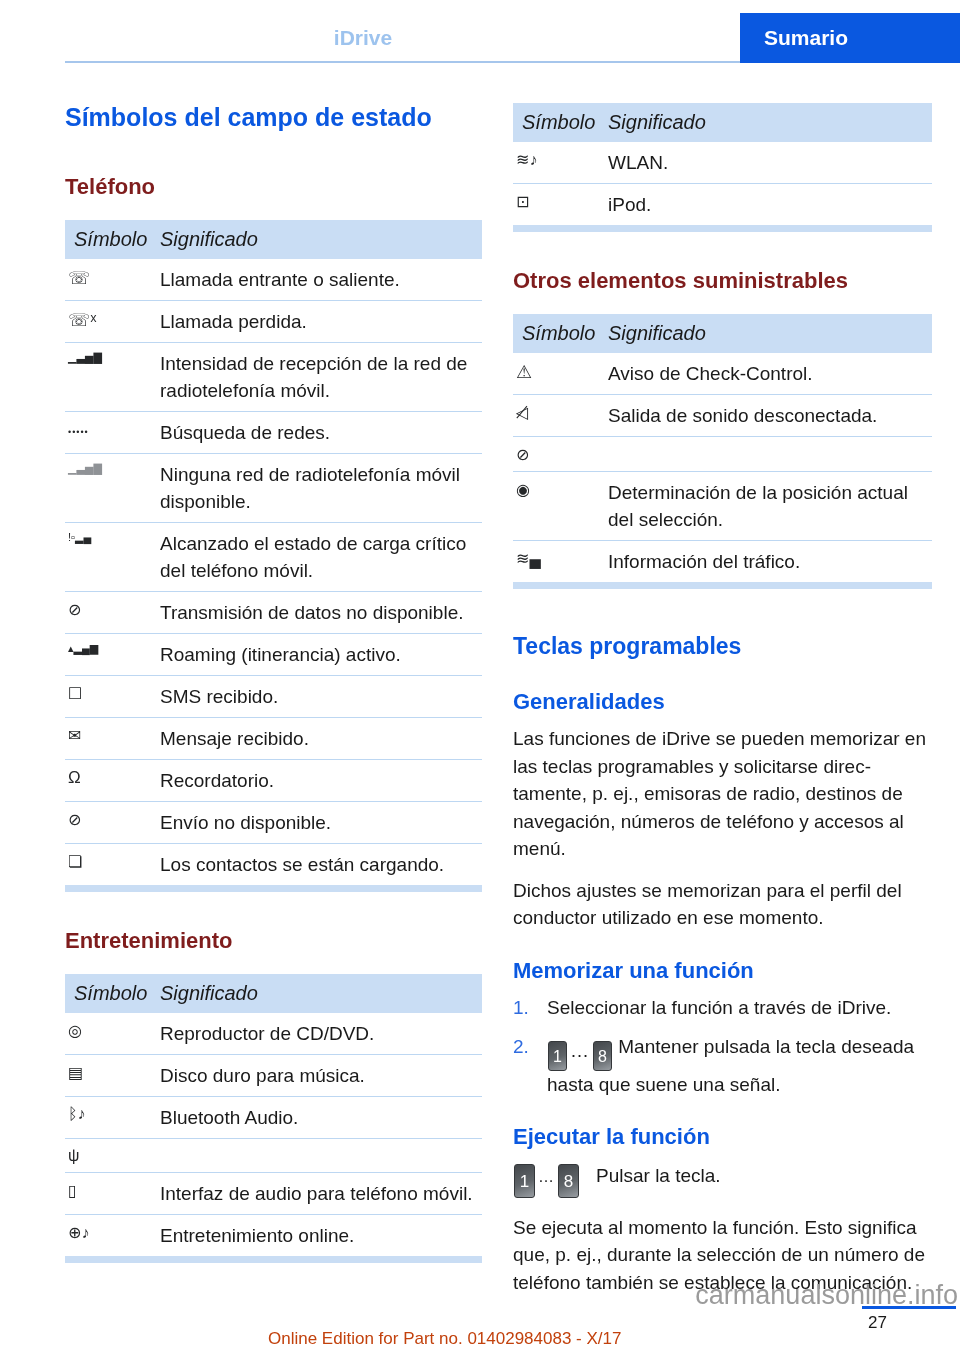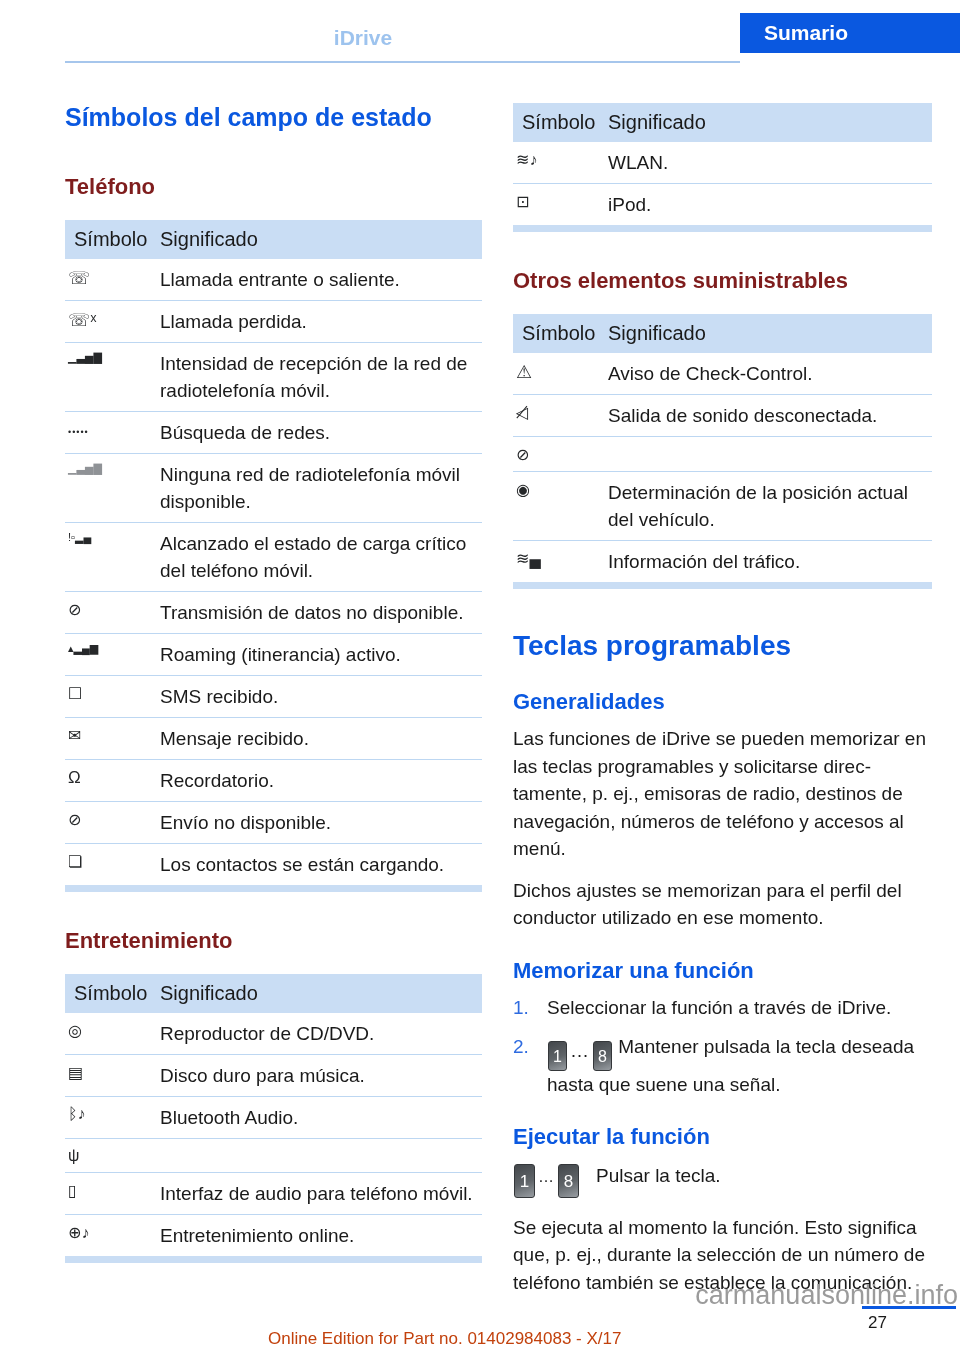--- a/index.html
+++ b/index.html
@@ -2,37 +2,37 @@
 <html><head>
 <meta charset="utf-8">
 <style>
   html,body{margin:0;padding:0;background:#ffffff;}
   body{font-family:"Liberation Sans","DejaVu Sans",sans-serif;color:#1a1a1a;}
   .page{position:relative;width:960px;height:1362px;background:#fff;overflow:hidden;}
 
   
   .tab-inactive{position:absolute;left:0;top:13px;width:726px;height:50px;line-height:50px;
     text-align:center;color:#9dc3ee;font-weight:bold;font-size:21px;}
-  .tab-active{position:absolute;left:740px;top:13px;width:220px;height:40px;background:#0a58e0;
+  .tab-active{position:absolute;left:740px;top:13px;width:220px;height:50px;background:#0a58e0;
     color:#fff;font-weight:bold;font-size:21px;display:flex;align-items:center;padding-left:24px;box-sizing:border-box;}
   .header-rule{position:absolute;left:65px;top:61px;width:675px;height:2px;background:#a6c6ec;}
 
   
   .col-left{position:absolute;left:65px;top:103px;width:417px;}
   .col-right{position:absolute;left:513px;top:103px;width:419px;}
 
   .page-title{font-size:25px;line-height:28px;color:#0a58e0;font-weight:bold;margin:0 0 43px;}
-  .big-title{font-size:28px;line-height:34px;color:#0a58e0;font-weight:bold;margin:40px 0 0;}
+  .big-title{font-size:23px;line-height:34px;color:#0a58e0;font-weight:bold;margin:40px 0 0;}
   .sub-heading{font-size:22px;color:#7f1d1d;font-weight:bold;margin:0 0 20px;}
   .sub-heading.spaced{margin-top:36px;}
   .h3{font-size:22px;color:#0a58e0;font-weight:bold;margin:26px 0 10px;}
 
   
   .tbl{width:100%;margin:0;}
-  .thead{display:flex;background:#c9ddf4;padding:8px 0 8px 9px;font-size:20px;color:#1a1a1a;}
+  .thead{display:flex;background:#c9ddf4;padding:8px 0 8px 9px;font-size:20px;color:#1a1a1a;font-style:italic;}
   .h-sym{width:86px;}
   .h-mean{flex:1;}
   .trow{display:flex;padding:7px 0 7px 3px;}
   .trow + .trow{border-top:1px solid #bdd7f2;}
   .icon{width:92px;font-size:16px;color:#26282a;padding-top:1px;box-sizing:border-box;}
   .tcell{flex:1;font-size:19px;line-height:27px;color:#1a1a1a;hyphens:manual;}
   .tfoot{height:7px;background:#c9ddf4;}
 
   
   [data-name="phone-call-icon"],[data-name="missed-call-icon"]{font-size:18px;}
@@ -212,21 +212,21 @@
         </div>
         <div class="trow" data-name="table-row">
           <span class="icon" data-name="sound-off-icon">◁̸</span>
           <span class="tcell" data-name="row-text">Salida de sonido desconectada.</span>
         </div>
         <div class="trow" data-name="table-row">
           <span class="icon" data-name="coded-connection-icon">⊘</span>
         </div>
         <div class="trow" data-name="table-row">
           <span class="icon" data-name="position-icon">◉</span>
-          <span class="tcell" data-name="row-text">Determinación de la posición actual del vehículo.</span>
+          <span class="tcell" data-name="row-text">Determinación de la posición actual del selección.</span>
         </div>
         <div class="trow" data-name="table-row">
           <span class="icon" data-name="traffic-info-icon">≋▄</span>
           <span class="tcell" data-name="row-text">Información del tráfico.</span>
         </div>
         <div class="tfoot" data-name="table-footer-bar"></div>
     </div>
 
     <div class="big-title" data-name="teclas-title">Teclas programables</div>
 

